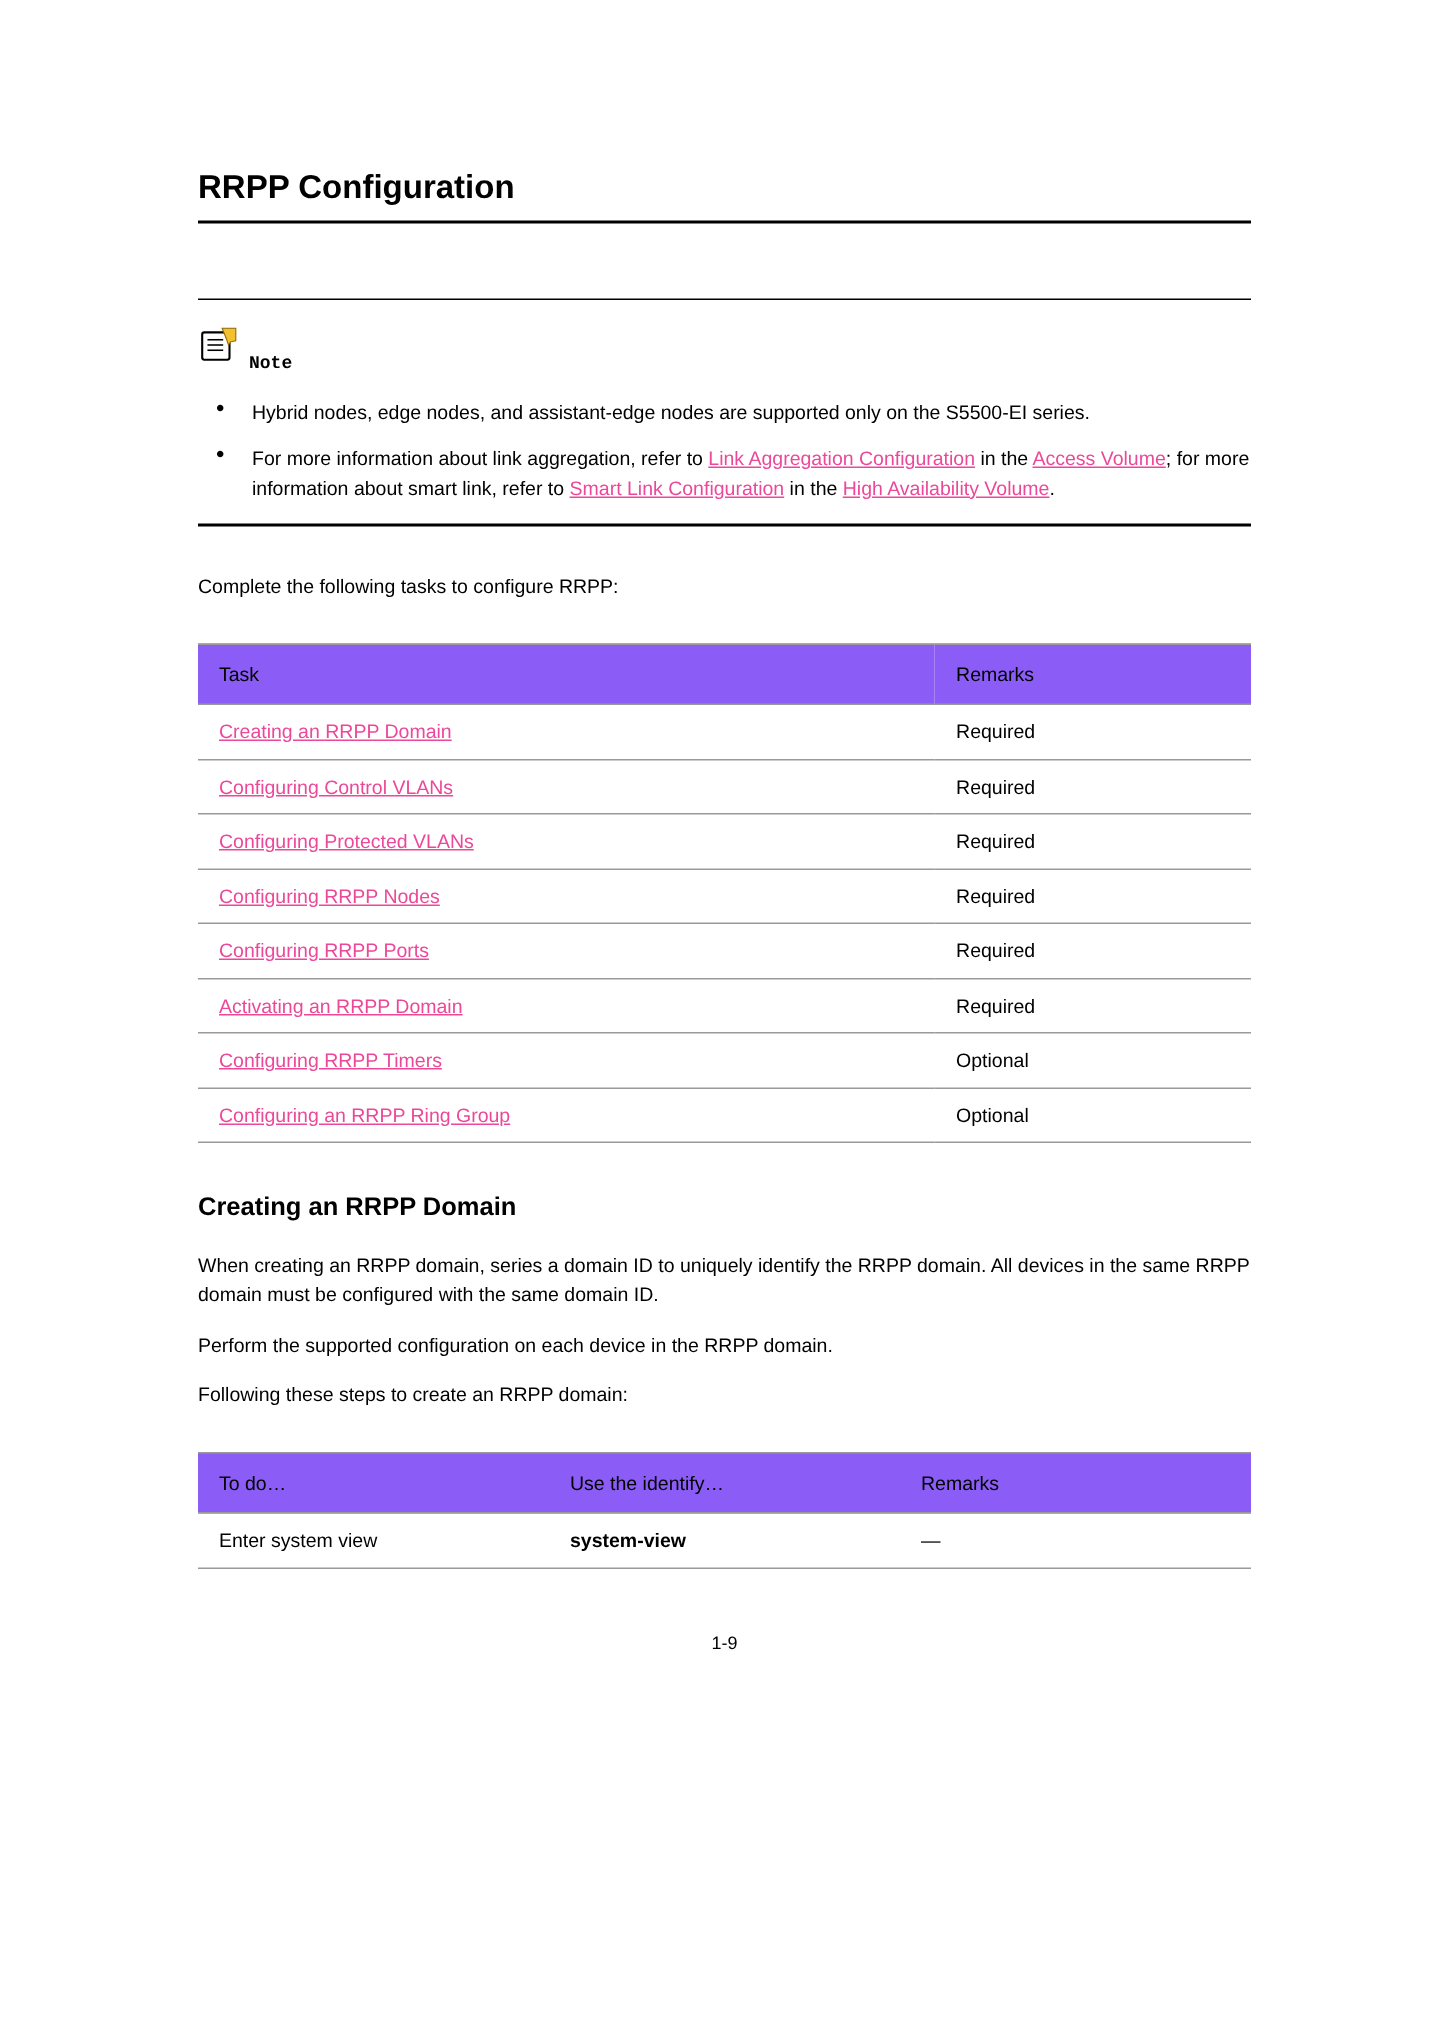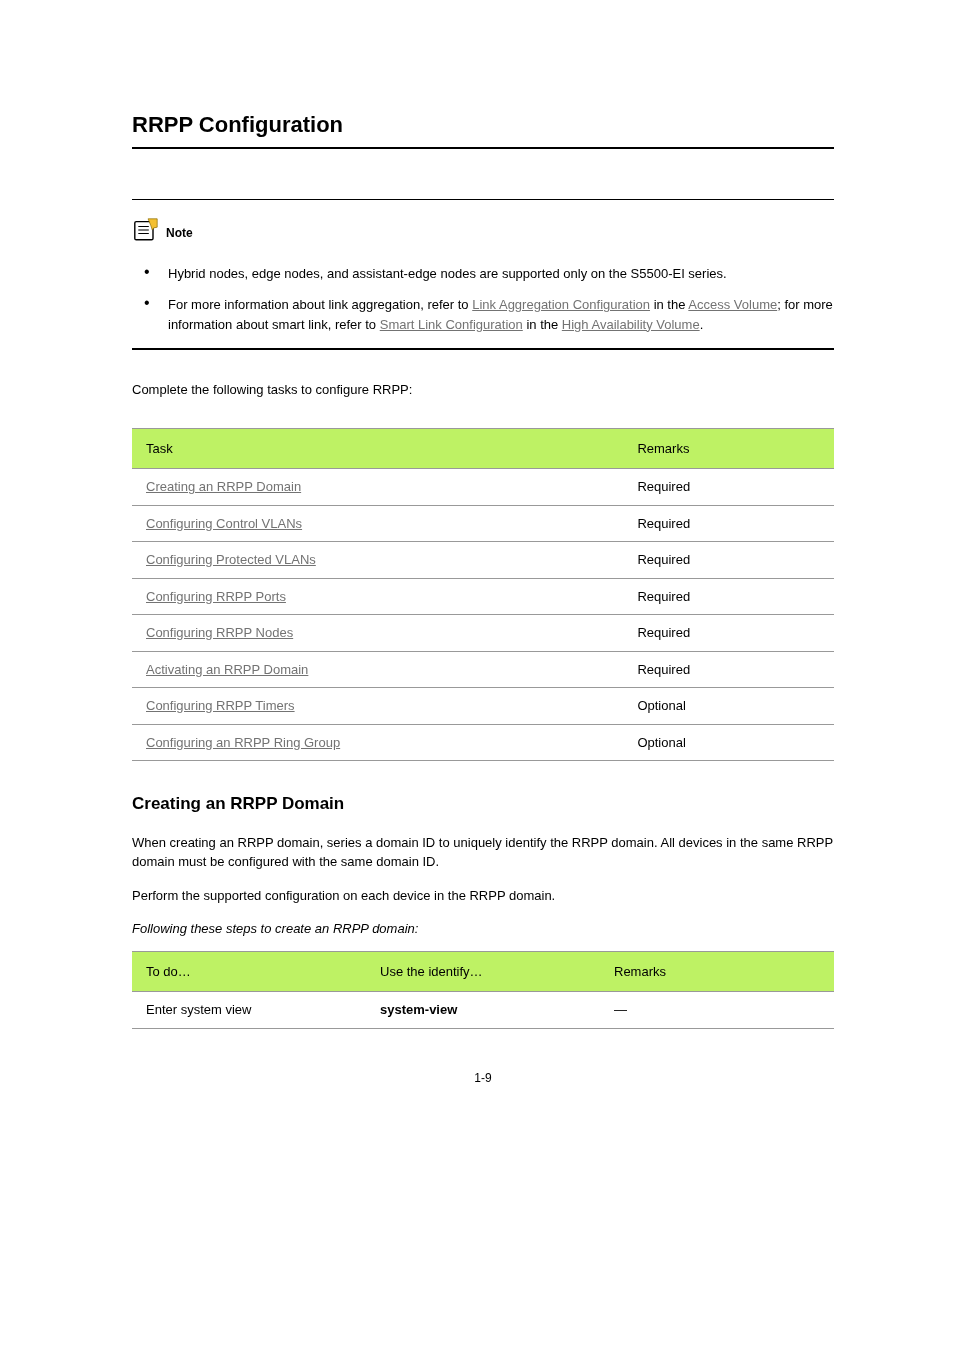--- a/index.html
+++ b/index.html
@@ -5,33 +5,33 @@
   * { box-sizing: border-box; margin: 0; padding: 0; }
   html, body { width: 954px; background: #fff; font-family: Arial, Helvetica, sans-serif; color: #000; }
   body { padding: 108px 120px 60px 132px; font-size: 13px; line-height: 1.5; }
 
   h1 { font-size: 22px; font-weight: bold; margin-bottom: 6px; }
   hr.thick { border: none; border-top: 2px solid #000; margin: 0 0 50px 0; }
 
   .note-box { margin: 8px 0 30px 0; }
   .note-box hr.top   { border: none; border-top: 1.5px solid #000; margin-bottom: 16px; }
   .note-box hr.bot   { border: none; border-top: 2px solid #000; margin-top: 14px; }
-  .note-head { display: flex; align-items: flex-start; gap: 6px; margin-bottom: 14px; }
+  .note-head { display: flex; align-items: flex-end; gap: 6px; margin-bottom: 14px; font-family: Liberation Mono, monospace; }
   .note-head svg { width: 28px; height: 28px; }
   .note-head .lbl { font-size: 12px; font-weight: bold; padding-top: 8px; }
   ul.bullets { list-style: none; padding-left: 8px; }
   ul.bullets > li { position: relative; padding-left: 28px; margin-bottom: 12px; }
   ul.bullets > li::before { content: "•"; position: absolute; left: 4px; top: 0; font-size: 16px; line-height: 1; }
 
-  .link { color: #737373; }
+  .link { color: #ec4899; }
 
   h2 { font-size: 17px; font-weight: bold; margin: 30px 0 16px 0; }
 
   table { width: 100%; border-collapse: collapse; font-size: 13px; }
-  thead th { background: #bef264; text-align: left; font-weight: normal; padding: 10px 14px; border-top: 1px solid #999; border-bottom: 1px solid #999; }
+  thead th { background: #8b5cf6; text-align: left; font-weight: normal; padding: 10px 14px; border-top: 1px solid #999; border-bottom: 1px solid #999; }
   tbody td { padding: 8px 14px; border-bottom: 1px solid #999; vertical-align: top; }
 
   .t1 thead th:first-child { width: 70%; }
   .t1 thead th:last-child  { width: 30%; }
 
   .t2 thead th { width: 33.3%; }
 
   .page-num { text-align: center; margin-top: 40px; font-size: 12px; }
 </style>
 </head>
@@ -79,46 +79,46 @@
       </tr>
     <tr>
         <td><a href="#" class="link">Configuring Control VLANs</a></td>
         <td>Required</td>
       </tr>
     <tr>
         <td><a href="#" class="link">Configuring Protected VLANs</a></td>
         <td>Required</td>
       </tr>
     <tr>
-        <td><a href="#" class="link">Configuring RRPP Ports</a></td>
+        <td><a href="#" class="link">Configuring RRPP Nodes</a></td>
         <td>Required</td>
       </tr>
     <tr>
-        <td><a href="#" class="link">Configuring RRPP Nodes</a></td>
+        <td><a href="#" class="link">Configuring RRPP Ports</a></td>
         <td>Required</td>
       </tr>
     <tr>
         <td><a href="#" class="link">Activating an RRPP Domain</a></td>
         <td>Required</td>
       </tr>
     <tr>
         <td><a href="#" class="link">Configuring RRPP Timers</a></td>
         <td>Optional</td>
       </tr>
     <tr>
         <td><a href="#" class="link">Configuring an RRPP Ring Group</a></td>
         <td>Optional</td>
       </tr>
   </tbody>
 </table>
 
 <h2>Creating an RRPP Domain</h2>
 <p style="margin-bottom:14px;">When creating an RRPP domain, series a domain ID to uniquely identify the RRPP domain. All devices in the same RRPP domain must be configured with the same domain ID.</p>
 <p style="margin-bottom:14px;">Perform the supported configuration on each device in the RRPP domain.</p>
-<p style="margin-bottom:12px;font-style:italic;">Following these steps to create an RRPP domain:</p>
+<p style="margin-bottom:28px;">Following these steps to create an RRPP domain:</p>
 
 <table class="t2">
   <thead>
     <tr>
       <th>To do…</th>
       <th>Use the identify…</th>
       <th>Remarks</th>
     </tr>
   </thead>
   <tbody>

